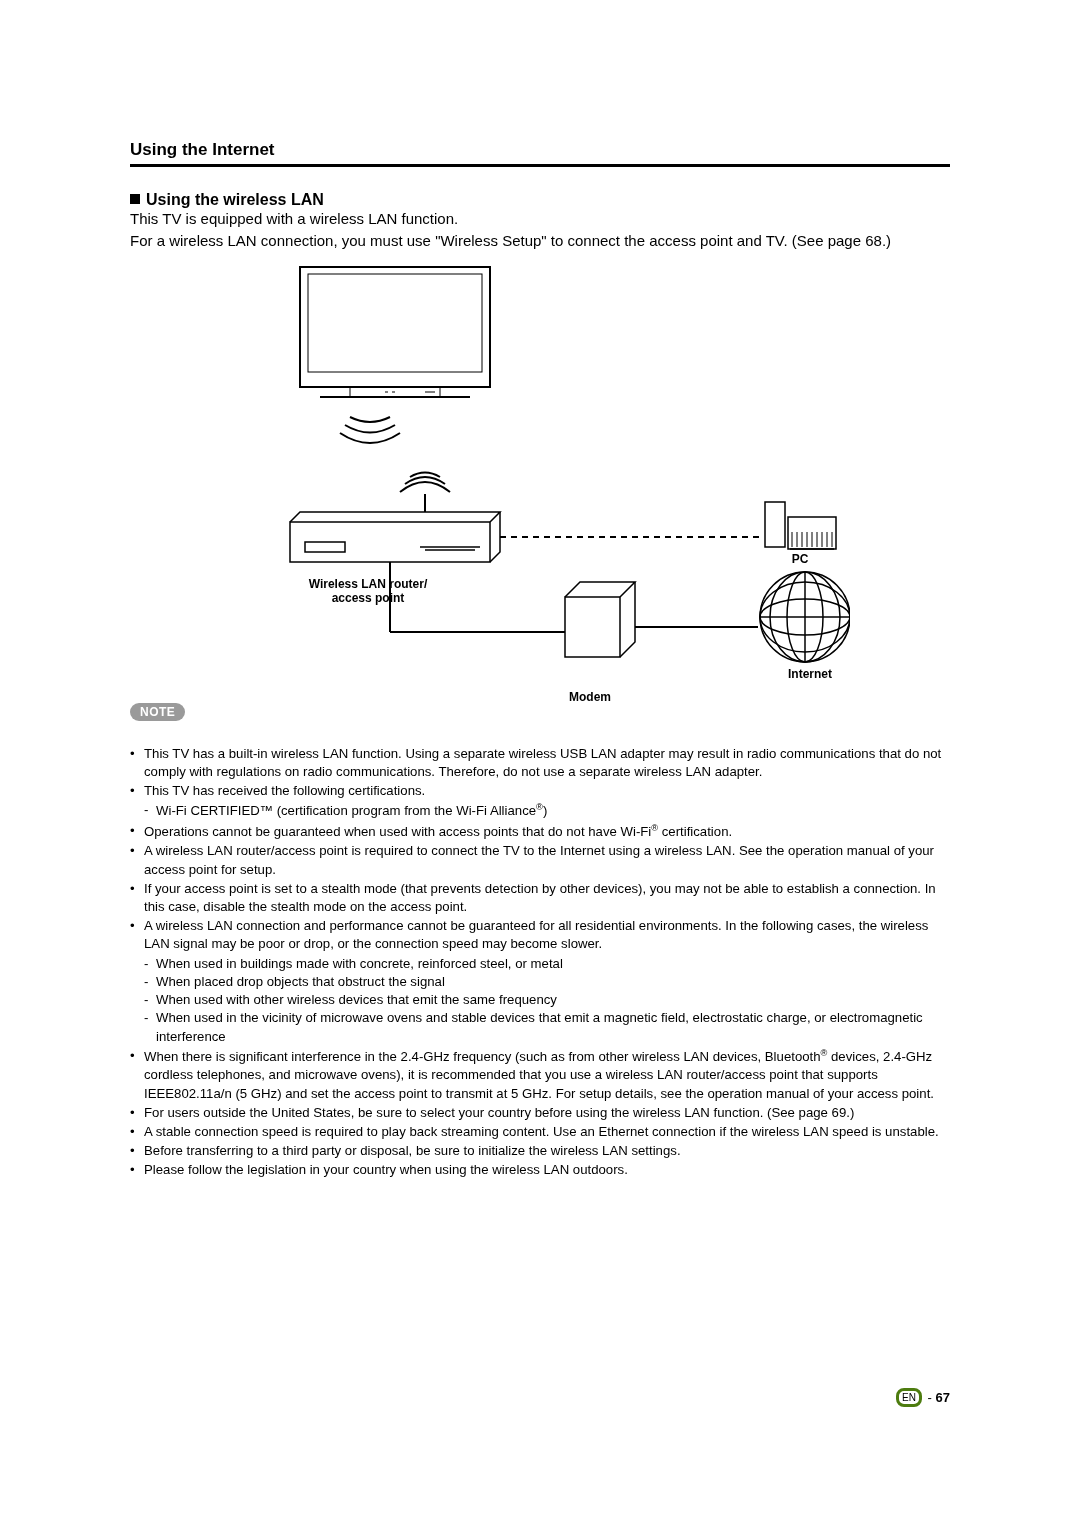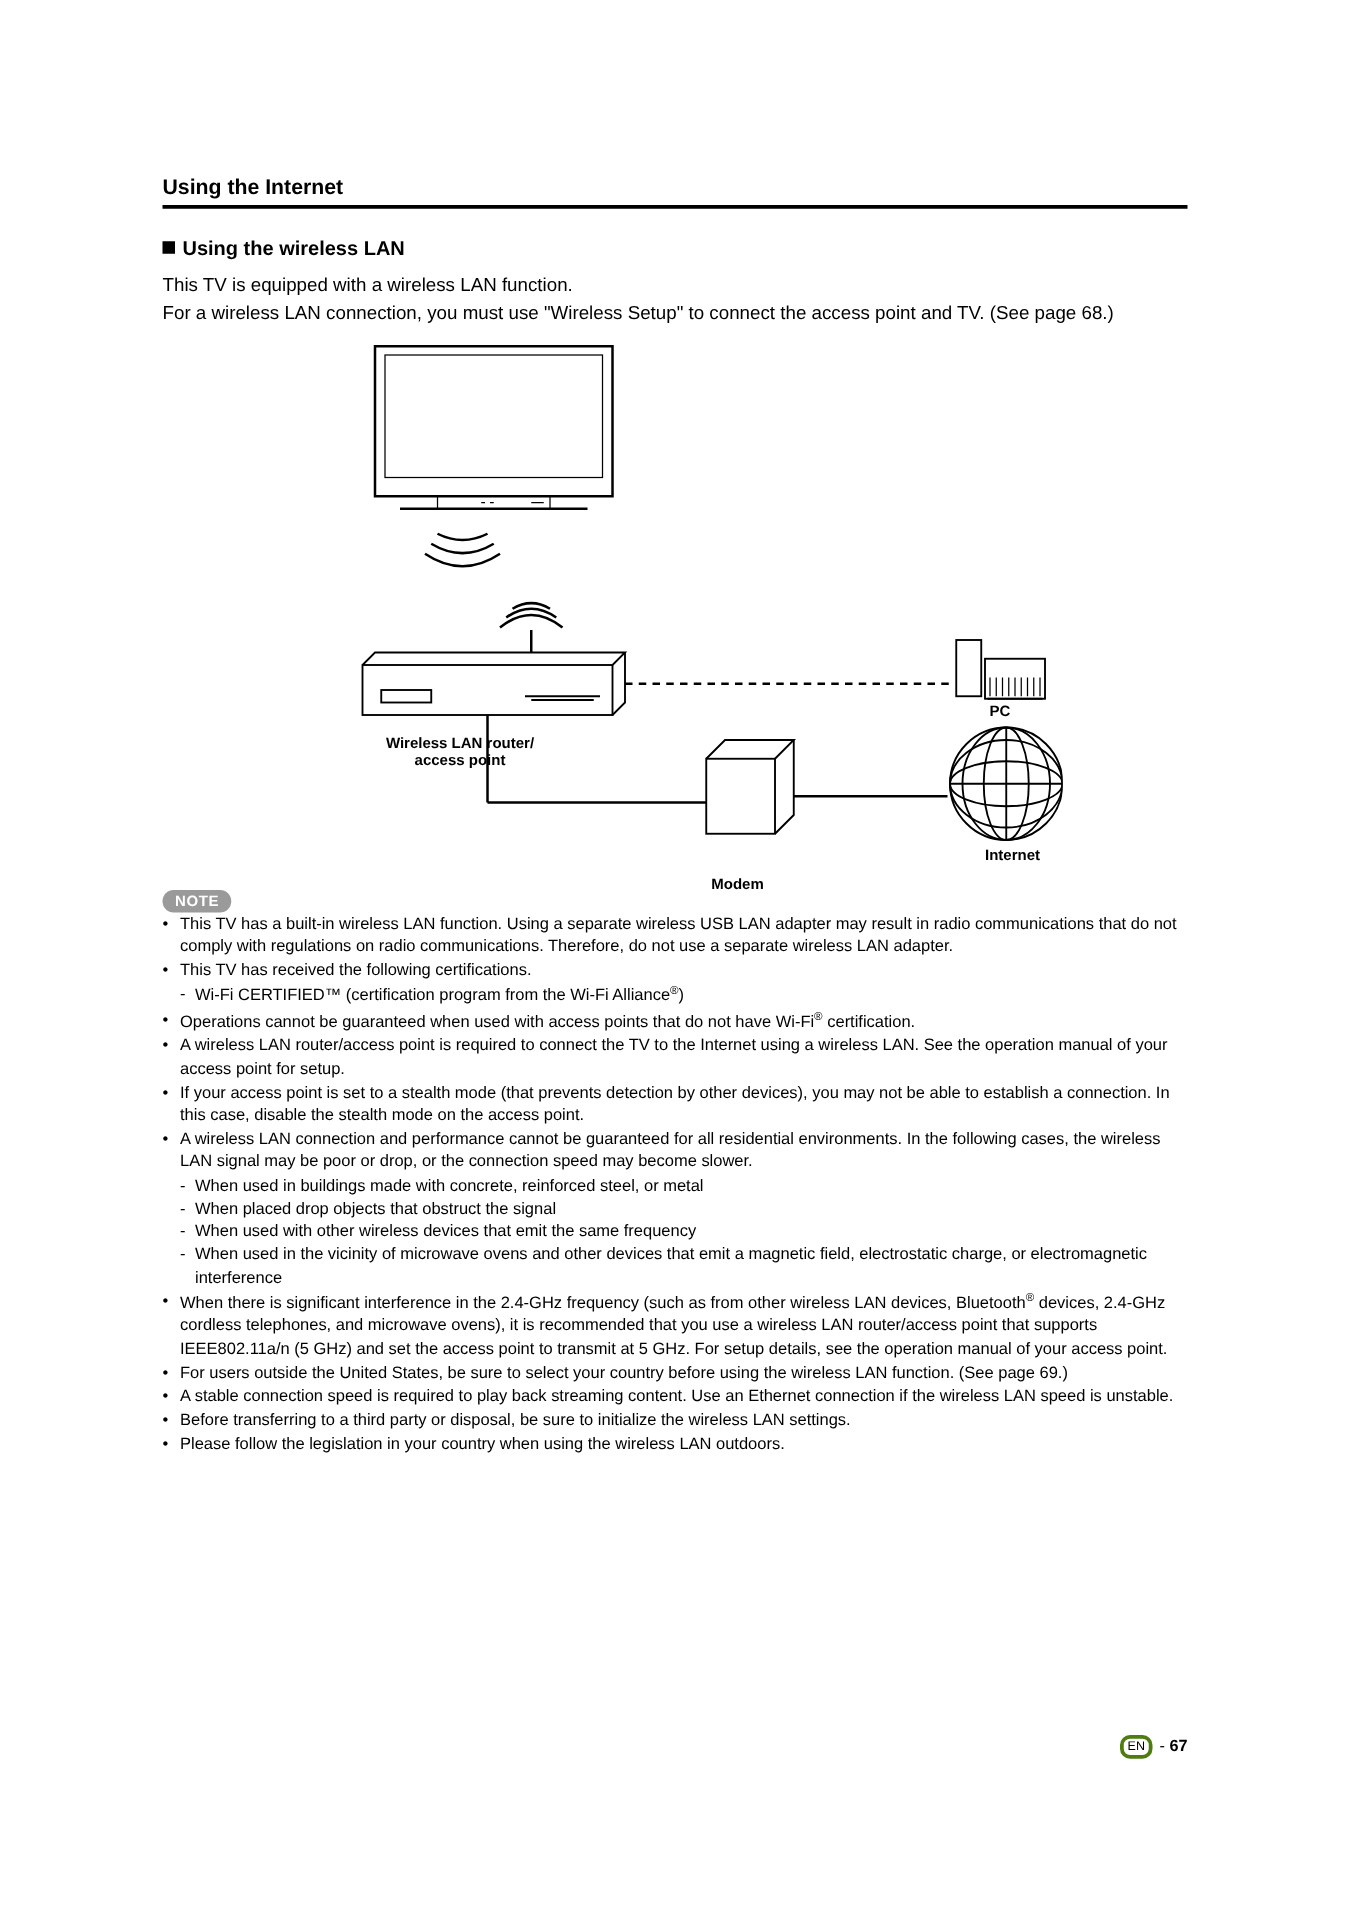--- a/index.html
+++ b/index.html
@@ -18,21 +18,21 @@
     margin-bottom: 4px;
   }
   .thick-rule {
     height: 3px;
     background: #000;
     margin-bottom: 24px;
   }
   .subhead {
     font-size: 16px;
     font-weight: bold;
-    margin-bottom: 10px;
+    margin-bottom: 0;
   }
   .subhead .sq {
     display: inline-block;
     width: 10px; height: 10px;
     background: #000;
     margin-right: 6px;
     vertical-align: 1px;
   }
   .body-line {
     font-size: 15px;
@@ -57,21 +57,21 @@
   .lbl-internet { left: 540px; top: 405px; width: 80px; }
 
   .note-pill {
     display: inline-block;
     background: #9a9a9a;
     color: #fff;
     font-size: 12px;
     font-weight: bold;
     padding: 2px 10px;
     border-radius: 10px;
-    margin-bottom: 0;
+    margin-bottom: 24px;
     letter-spacing: 0.5px;
   }
   ul.notes {
     list-style: none;
     font-size: 13.2px;
     line-height: 1.38;
   }
   ul.notes > li {
     position: relative;
     padding-left: 14px;
@@ -218,21 +218,21 @@
     <li>This TV has received the following certifications.<ul class="sub">
         <li>Wi-Fi CERTIFIED™ (certification program from the Wi-Fi Alliance<span class="sup">®</span>)</li>
       </ul></li>
     <li>Operations cannot be guaranteed when used with access points that do not have Wi-Fi<span class="sup">®</span> certification.</li>
     <li>A wireless LAN router/access point is required to connect the TV to the Internet using a wireless LAN. See the operation manual of your access point for setup.</li>
     <li>If your access point is set to a stealth mode (that prevents detection by other devices), you may not be able to establish a connection. In this case, disable the stealth mode on the access point.</li>
     <li>A wireless LAN connection and performance cannot be guaranteed for all residential environments. In the following cases, the wireless LAN signal may be poor or drop, or the connection speed may become slower.<ul class="sub">
         <li>When used in buildings made with concrete, reinforced steel, or metal</li>
         <li>When placed drop objects that obstruct the signal</li>
         <li>When used with other wireless devices that emit the same frequency</li>
-        <li>When used in the vicinity of microwave ovens and other devices that emit a magnetic field, electrostatic charge, or electromagnetic interference</li>
+        <li>When used in the vicinity of microwave ovens and stable devices that emit a magnetic field, electrostatic charge, or electromagnetic interference</li>
       </ul></li>
     <li>When there is significant interference in the 2.4-GHz frequency (such as from other wireless LAN devices, Bluetooth<span class="sup">®</span> devices, 2.4-GHz cordless telephones, and microwave ovens), it is recommended that you use a wireless LAN router/access point that supports IEEE802.11a/n (5 GHz) and set the access point to transmit at 5 GHz. For setup details, see the operation manual of your access point.</li>
     <li>For users outside the United States, be sure to select your country before using the wireless LAN function. (See page 69.)</li>
     <li>A stable connection speed is required to play back streaming content. Use an Ethernet connection if the wireless LAN speed is unstable.</li>
     <li>Before transferring to a third party or disposal, be sure to initialize the wireless LAN settings.</li>
     <li>Please follow the legislation in your country when using the wireless LAN outdoors.</li>
   </ul>
 
 <div class="page-footer">
   <span class="circ">EN</span><span> - </span><span class="num">67</span>

